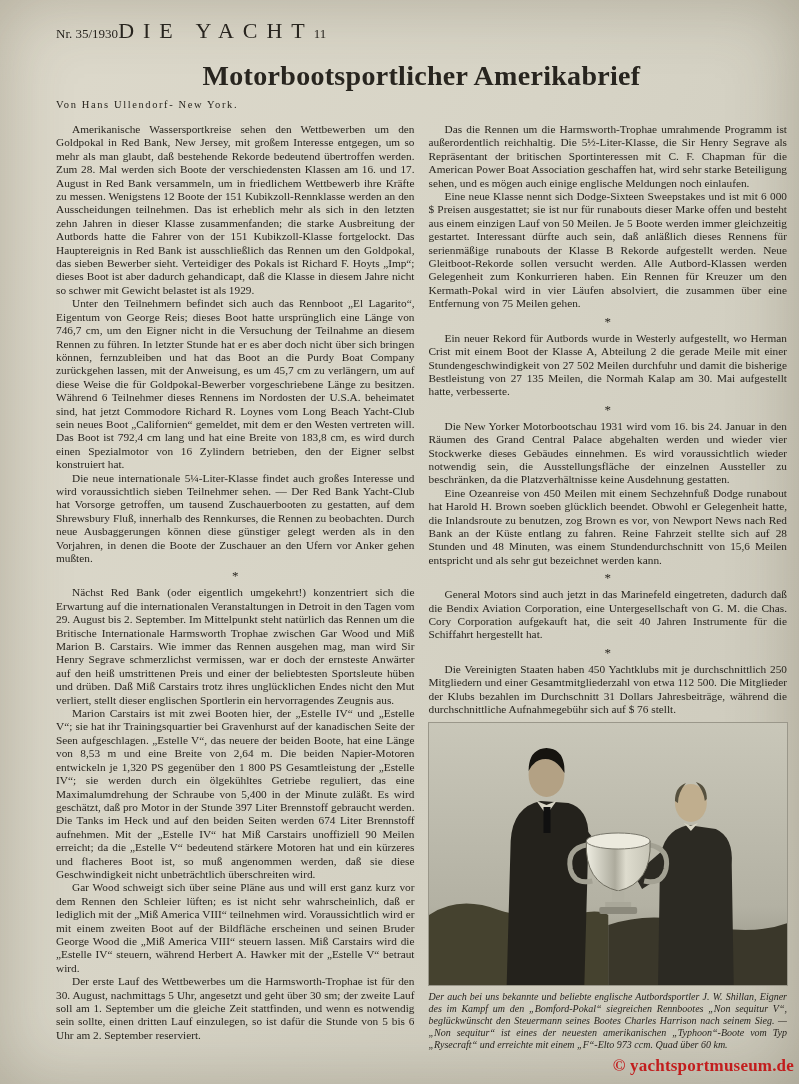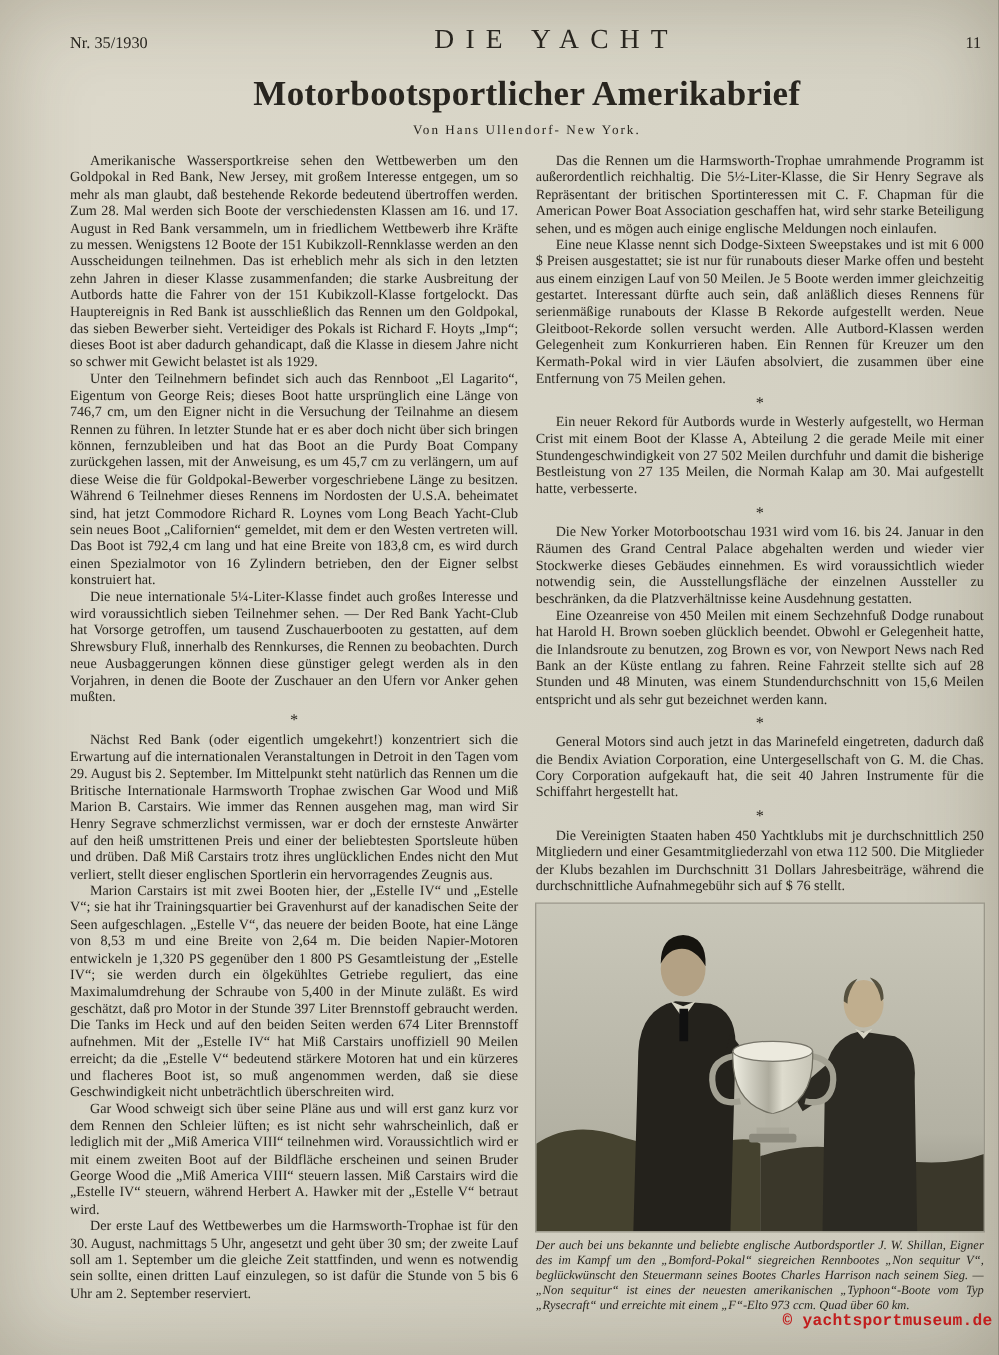--- a/index.html
+++ b/index.html
@@ -13,37 +13,37 @@
     overflow: hidden;
     background: linear-gradient(115deg, #ddd9cb 0%, #d7d4c6 45%, #ccc9bb 100%);
     box-shadow: inset 0 0 70px rgba(70, 58, 32, 0.28);
     font-family: "Liberation Serif", "DejaVu Serif", serif;
     color: #28251f;
     padding: 18px 12px 0 56px;
   }
 
   .page-header {
     display: flex;
-    justify-content: space-between;
+    justify-content: flex-start;
     align-items: baseline;
     padding-right: 2px;
   }
   .issue   { font-size: 13px; }
   .masthead{ font-size: 22px; letter-spacing: 9px; }
   .pageno  { font-size: 13px; }
 
   .title {
     margin: 16px 0 0;
     text-align: center;
     font-size: 28px;
     font-weight: bold;
     letter-spacing: 0.3px;
   }
   .byline {
-    text-align: center;
+    text-align: left;
     font-size: 10.5px;
     letter-spacing: 1.6px;
     margin-top: 7px;
   }
 
   .columns {
     display: flex;
     gap: 14px;
     margin-top: 13px;
   }
@@ -72,24 +72,24 @@
     font-style: italic;
     font-size: 10px;
     line-height: 11.9px;
     margin-top: 6px;
     text-align: justify;
   }
 
   .watermark {
     position: absolute;
     right: 5px;
-    bottom: 20px;
-    font-family: Liberation Mono, monospace;
+    bottom: 8px;
+    font-family: Liberation Serif, serif;
     font-weight: 600;
-    font-size: 13px;
+    font-size: 17px;
     color: #c21d1d;
     letter-spacing: 0.2px;
   }
 </style>
 </head>
 <body>
 
 <div class="page">
 
   <header class="page-header">

